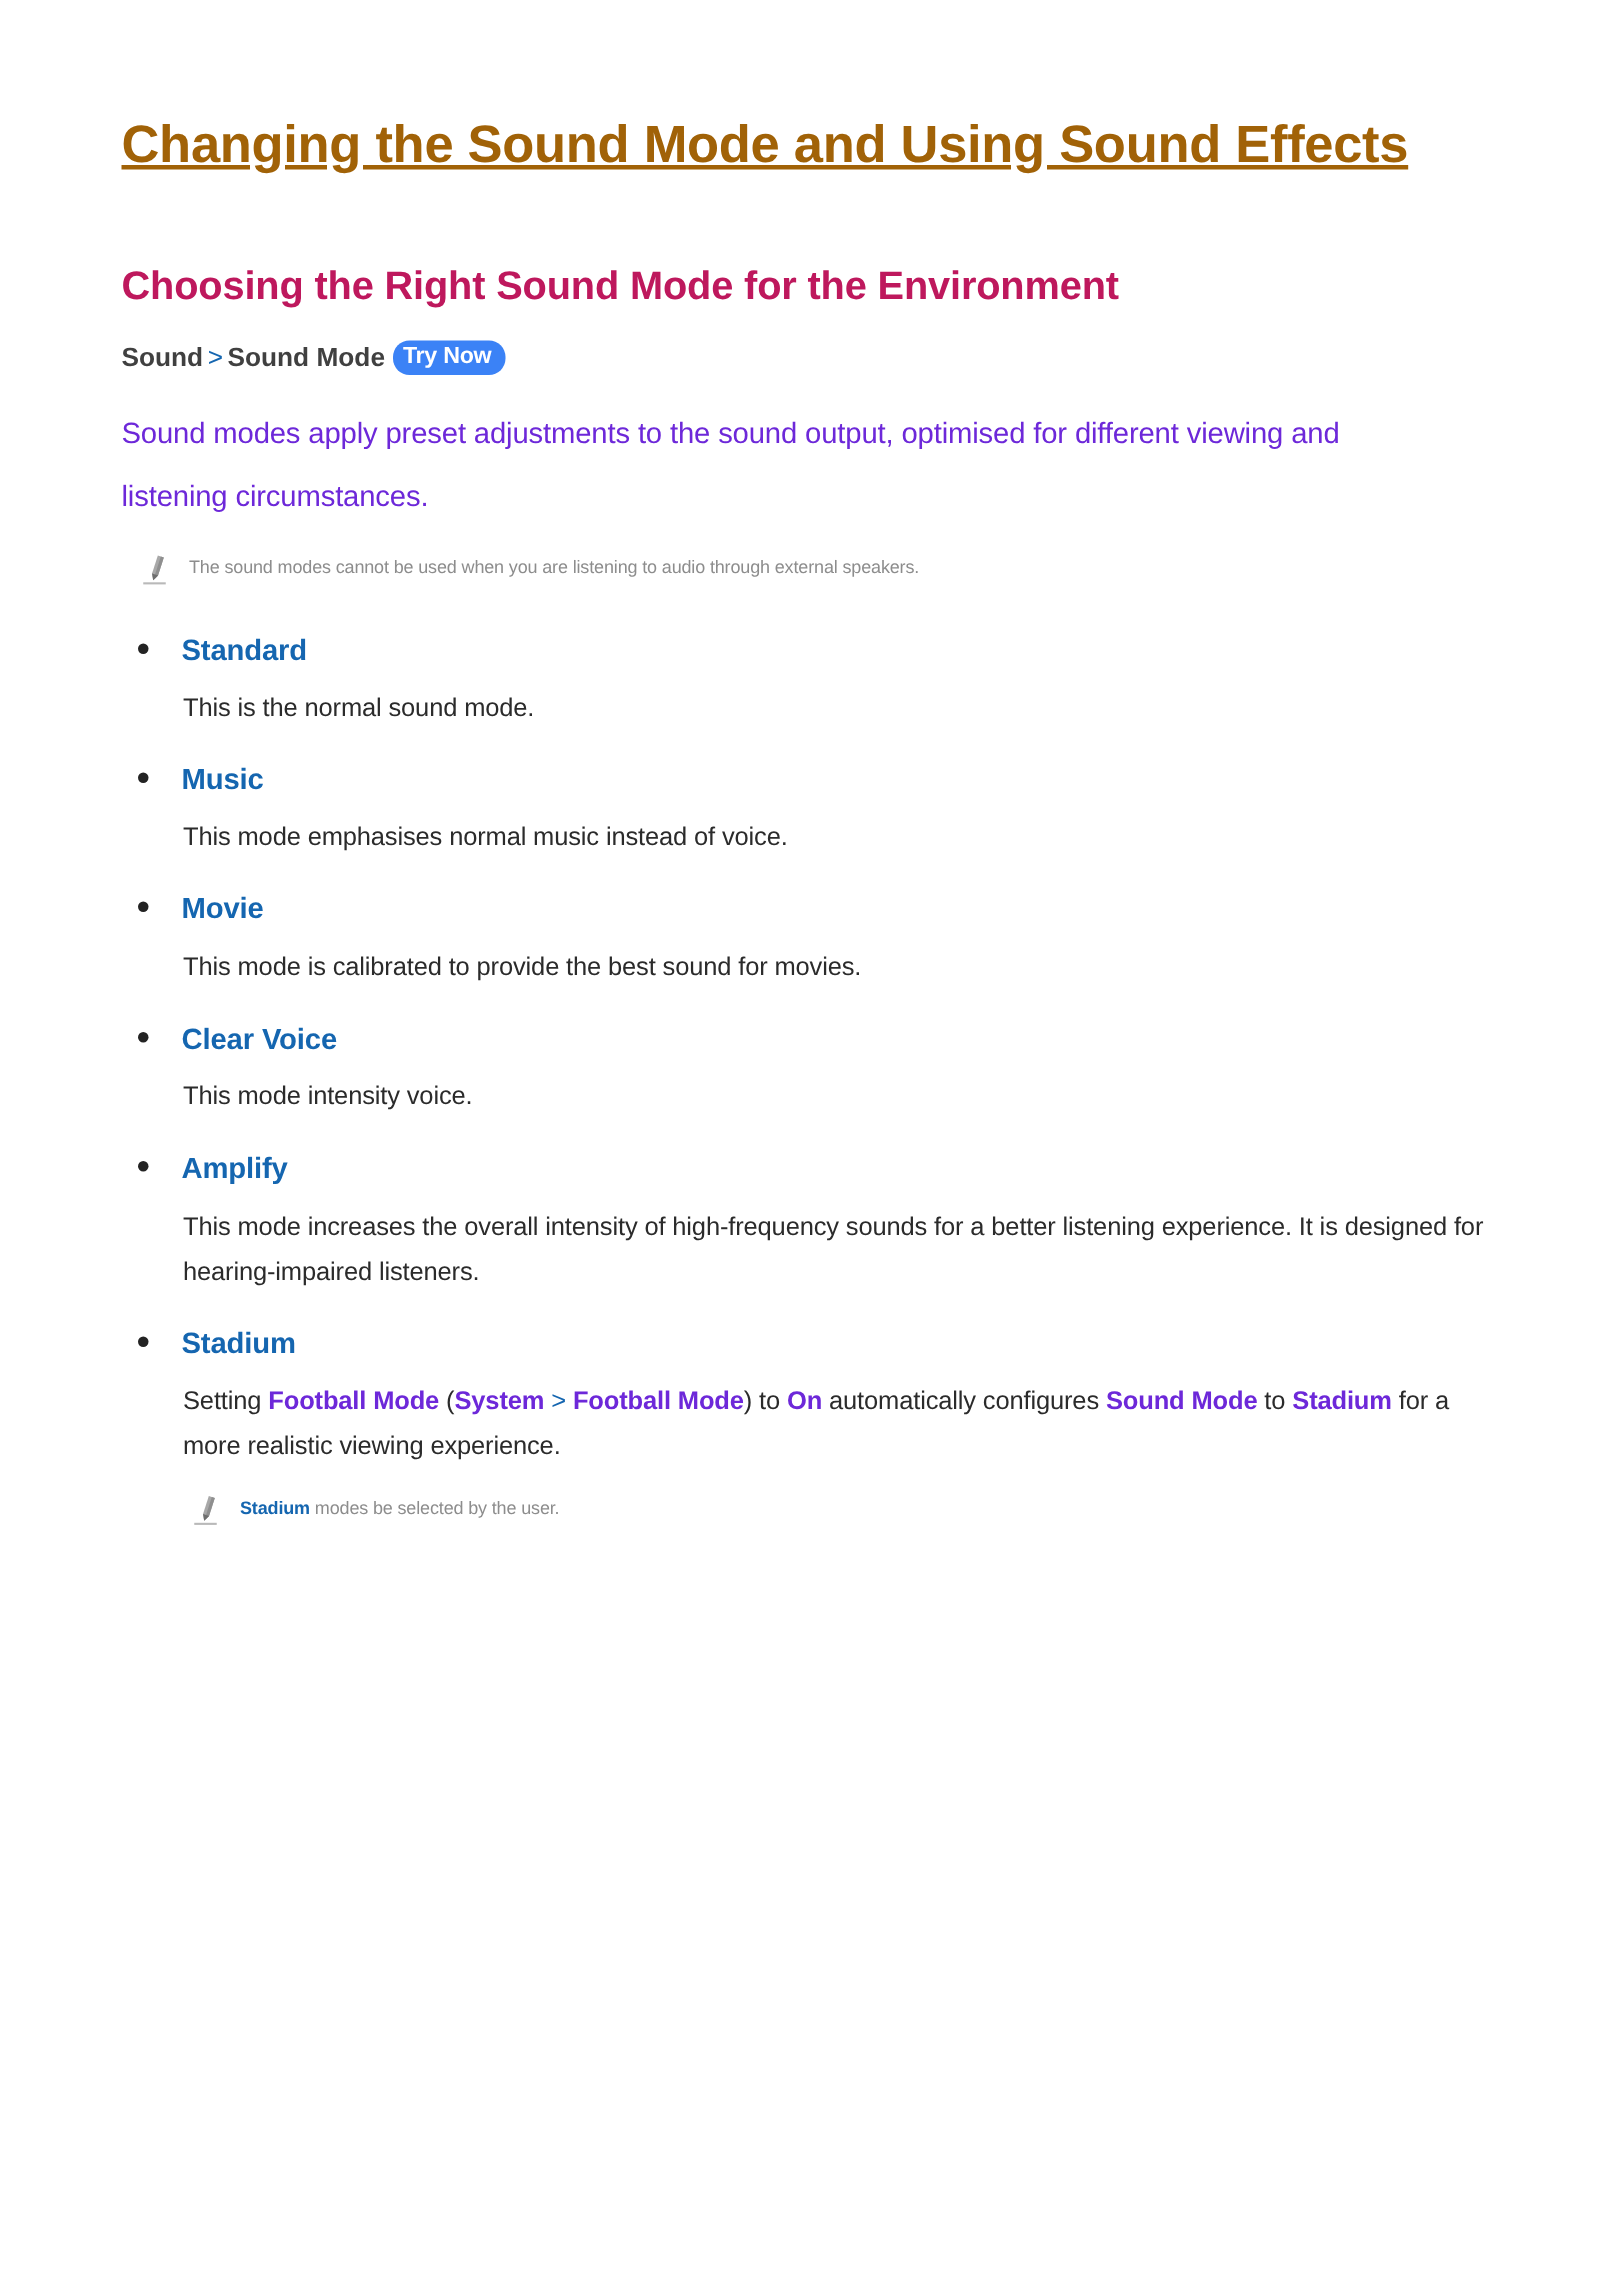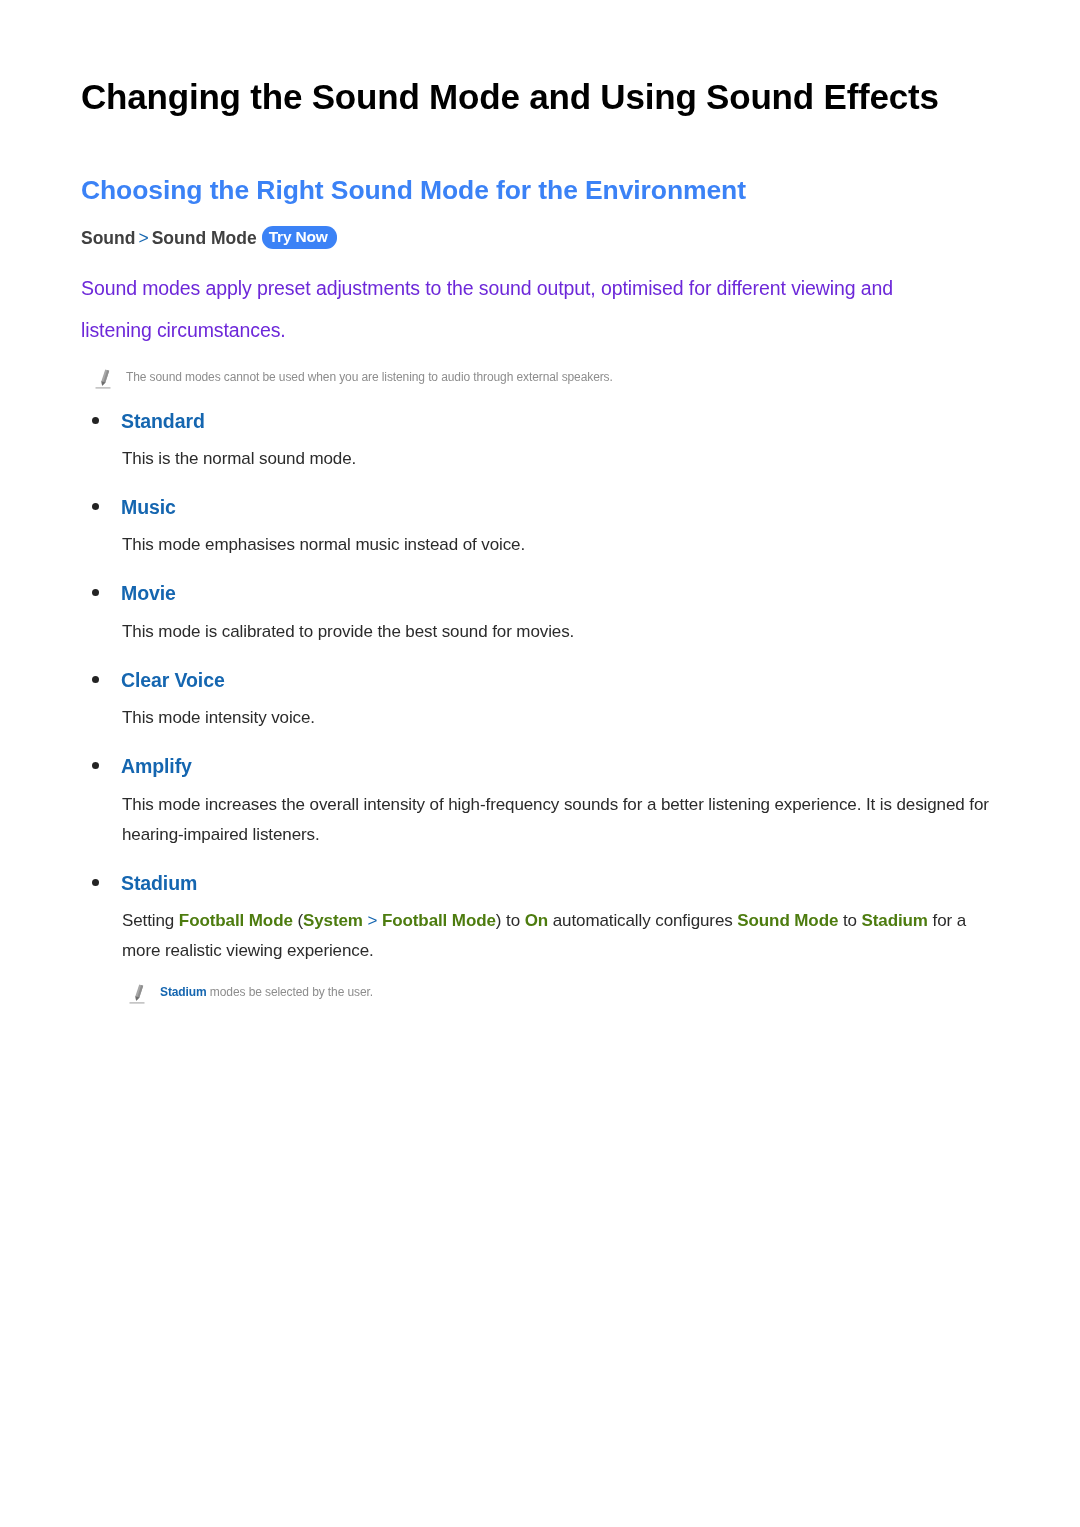--- a/index.html
+++ b/index.html
@@ -22,32 +22,33 @@
     height: 1527px;
     box-sizing: border-box;
     padding: 62px 82px 0 80px;
     background: #ffffff;
   }
 
   
   .doc-title {
     font-size: 35px;
     font-weight: bold;
-    color: #000000;
+    color: #a16207;
     letter-spacing: -0.2px;
     line-height: 1.2;
     margin: 0 0 0 1px;
     padding-top: 14px;
+    text-decoration: underline;
   }
 
   
   .section-heading {
     font-size: 26.5px;
     font-weight: bold;
-    color: #3b82f6;
+    color: #be185d;
     letter-spacing: -0.1px;
     line-height: 1.2;
     margin: 57px 0 0 1px;
   }
 
   
   .breadcrumb {
     margin: 21px 0 0 1px;
     font-size: 17.5px;
     font-weight: bold;
@@ -113,21 +114,21 @@
     font-weight: bold;
   }
 
   
   .mode-list {
     margin: 0;
     padding: 0;
     list-style: none;
   }
   .mode-item { margin-top: 22px; }
-  .mode-item:first-child { margin-top: 20px; }
+  .mode-item:first-child { margin-top: 32px; }
 
   .mode-head {
     display: flex;
     align-items: baseline;
     margin-left: 12px;
   }
   .bullet {
     flex: 0 0 auto;
     width: 7px;
     height: 7px;
@@ -147,21 +148,21 @@
   .mode-desc {
     font-size: 17px;
     color: #2b2b2b;
     line-height: 30px;
     margin: 11px 0 0 42px;
     max-width: 880px;
     letter-spacing: -0.1px;
   }
   .mode-desc.wide { max-width: 922px; }
   .mode-desc .hl {
-    color: #4d7c0f;
+    color: #6d28d9;
     font-weight: bold;
   }
   .mode-desc .sep-lt {
     color: #1566b0;
     font-weight: normal;
   }
 </style>
 </head>
 <body>
 

